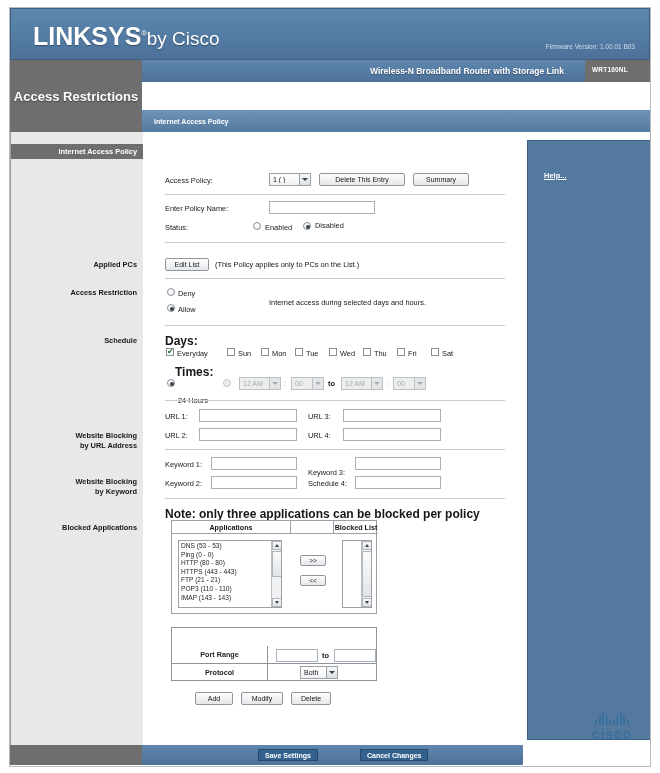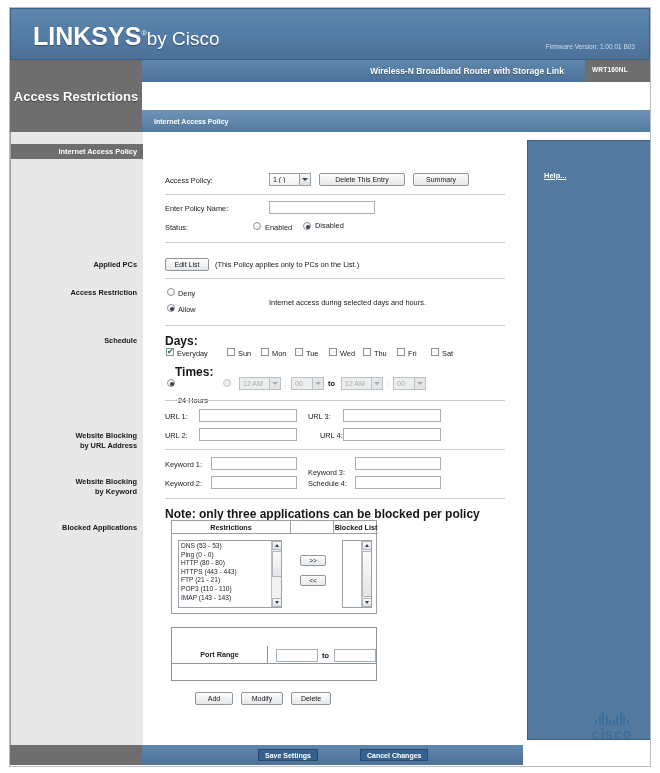--- a/index.html
+++ b/index.html
@@ -413,39 +413,39 @@
       </div>
       <div class="sep" style="left:22px; top:268px; width:340px;"></div>
 
       <div class="abs lbl" style="left:22px; top:280px;">URL 1:</div>
       <input class="tb" style="left: 56px; top: 277px; width: 98px;" value="">
       <div class="abs lbl" style="left:165px; top:280px;">URL 3:</div>
       <input class="tb" style="left: 200px; top: 277px; width: 98px;" value="">
 
       <div class="abs lbl" style="left:22px; top:299px;">URL 2:</div>
       <input class="tb" style="left: 56px; top: 296px; width: 98px;" value="">
-      <div class="abs lbl" style="left:165px; top:299px;margin-left:12px;">URL 4:</div>
+      <div class="abs lbl" style="left:165px; top:299px;">URL 4:</div>
       <input class="tb" style="left: 200px; top: 296px; width: 98px;" value="">
       <div class="sep" style="left:22px; top:317px; width:340px;"></div>
 
       <div class="abs lbl" style="left:22px; top:328px;">Keyword 1:</div>
       <input class="tb" style="left: 68px; top: 325px; width: 86px;" value="">
       <div class="abs lbl" style="left:165px; top:328px;margin-top:8px;">Keyword 3:</div>
       <input class="tb" style="left: 212px; top: 325px; width: 86px;" value="">
 
       <div class="abs lbl" style="left:22px; top:347px;">Keyword 2:</div>
       <input class="tb" style="left: 68px; top: 344px; width: 86px;" value="">
       <div class="abs lbl" style="left:165px; top:347px;">Schedule 4:</div>
       <input class="tb" style="left: 212px; top: 344px; width: 86px;" value="">
       <div class="sep" style="left:22px; top:366px; width:340px;"></div>
 
       <div class="abs lblb" style="left:22px; top:375px;">Note: only three applications can be blocked per policy</div>
 
       <div class="appbox" style="left:28px; top:388px; width:206px; height:94px;">
-        <div class="hdr" style="left:0; width:119px; border-right:1px solid #9aa1a8;">Restrictions</div>
+        <div class="hdr" style="left:0; width:119px; border-right:1px solid #9aa1a8;">Applications</div>
         <div class="hdr" style="left:119px; width:43px; border-right:1px solid #9aa1a8;"></div>
         <div class="hdr" style="left:162px; width:44px;">Blocked List</div>
 
         <div class="listbox" style="left:6px; top:19px; width:104px; height:68px;">
           <div class="items" id="applist">
               <div>DNS (53 - 53)</div>
               <div>Ping (0 - 0)</div>
               <div>HTTP (80 - 80)</div>
               <div>HTTPS (443 - 443)</div>
               <div>FTP (21 - 21)</div>
@@ -480,20 +480,29 @@
         </div>
       </div>
 
       <div class="gtable" style="left:28px; top:495px; width:206px; height:54px;">
         <div class="r" style="top:18px; height:18px; border-bottom:1px solid #8d949b;">
           <div class="c1">Port Range</div>
           <input class="tb" style="left: 104px; top: 3px; width: 42px;" value="">
           <div class="abs lbl" style="left:150px; top:5px; font-weight:bold;">to</div>
           <input class="tb" style="left: 162px; top: 3px; width: 42px;" value="">
         </div>
+        <div class="r" style="top:36px; height:17px;">
+          <div class="c1">Protocol</div>
+          <div class="sel" style="left:128px; top:2px; width:38px;">
+            <span class="txt">Both</span>
+            <span class="arw">
+                <i></i>
+              </span>
+          </div>
+        </div>
       </div>
 
       <div class="btn" style="left:52px; top:560px; width:38px;">Add</div>
       <div class="btn" style="left:98px; top:560px; width:42px;">Modify</div>
       <div class="btn" style="left:148px; top:560px; width:40px;">Delete</div>
     </div>
 
     <div class="helpcol">
       <div class="helppanel">
         <div class="helplink">Help...</div>

